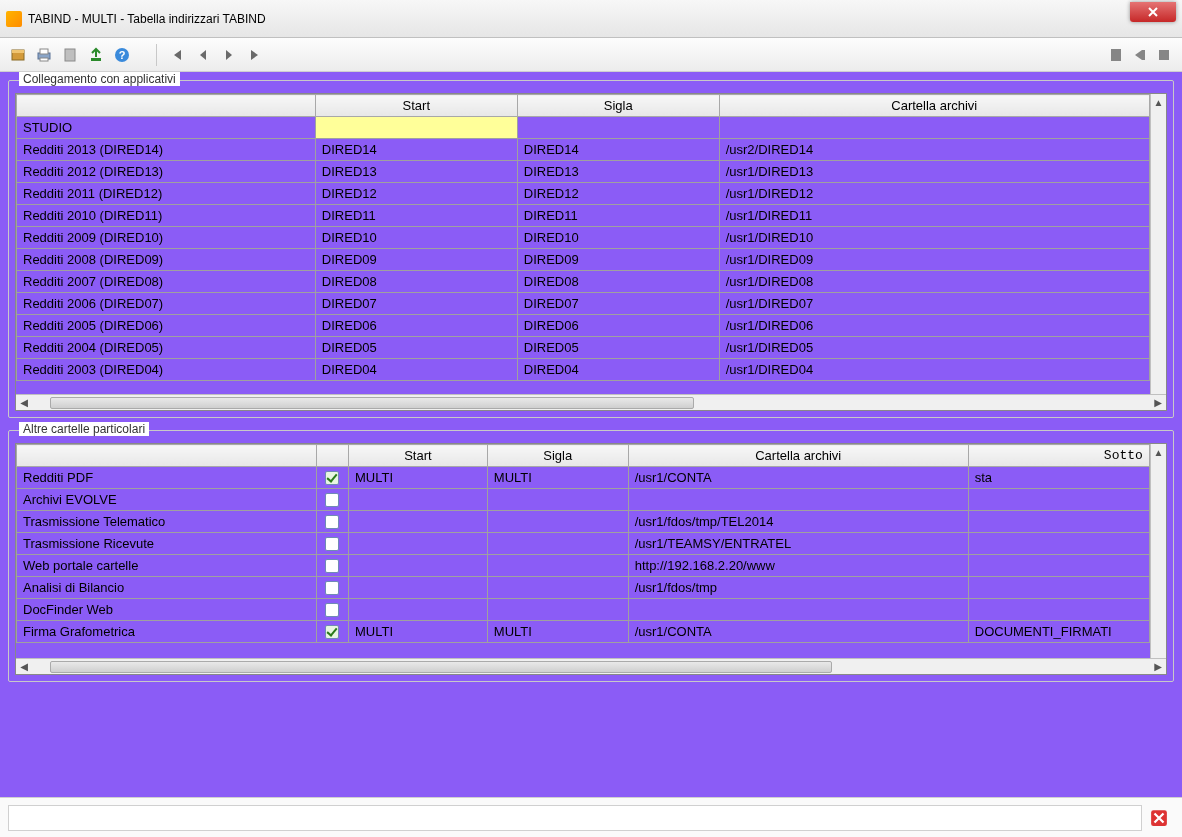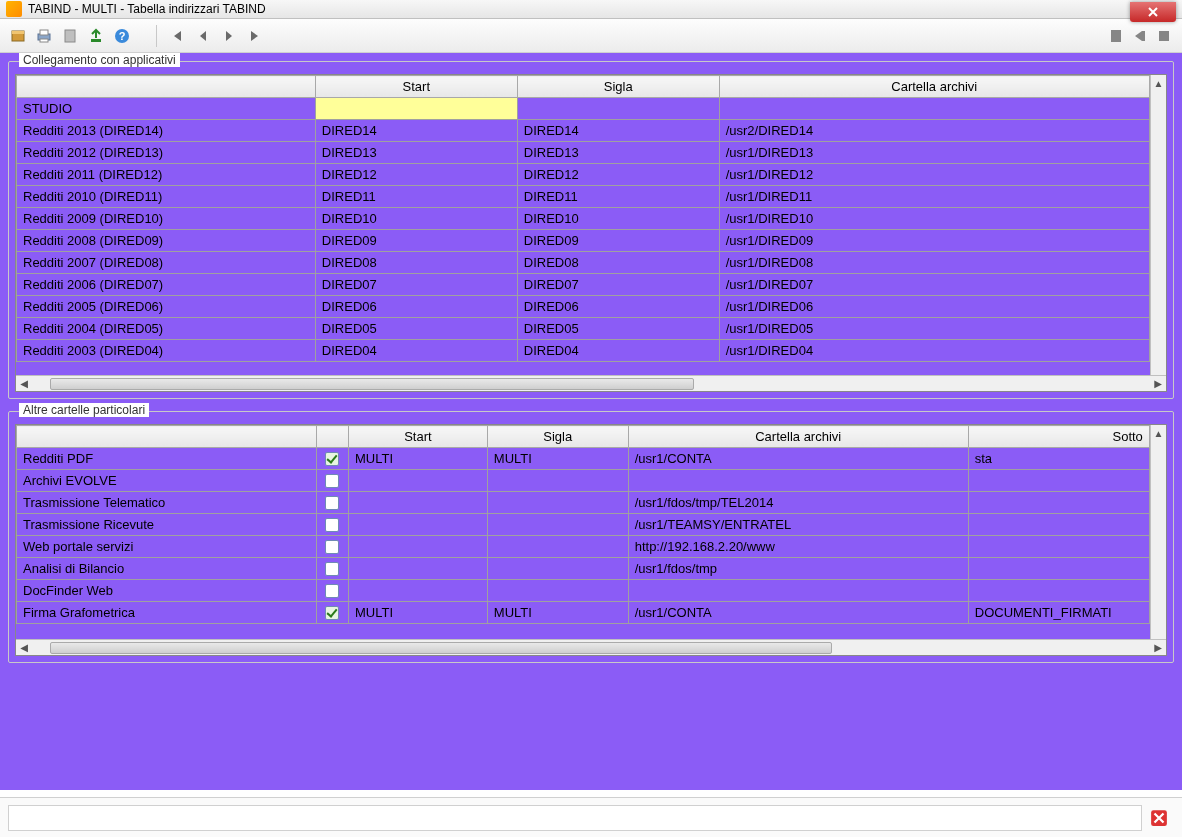--- a/index.html
+++ b/index.html
@@ -6,21 +6,21 @@
   body {
     font-family: "Segoe UI", Tahoma, Arial, sans-serif;
     font-size: 13px;
     background: #fff;
     width: 1182px;
     height: 837px;
     overflow: hidden;
   }
   
   .titlebar {
-    height: 19px;
+    height: 38px;
     background: linear-gradient(to bottom, #f7f7f7, #e6e6e6);
     border-bottom: 1px solid #c0c0c0;
     display: flex;
     align-items: center;
     padding-left: 6px;
     position: relative;
   }
   .titlebar-icon {
     width: 16px; height: 16px;
     background: linear-gradient(135deg,#ffb400,#ff8c00);
@@ -440,21 +440,21 @@
               <col class="col-t2-5">
               <col class="col-t2-sb">
           </colgroup>
           <thead>
             <tr>
               <th></th>
               <th></th>
               <th>Start</th>
               <th>Sigla</th>
               <th>Cartella archivi</th>
-              <th style="text-align:right;">Sotto</th>
+              <th style="text-align:right;font-family:Liberation Mono, monospace;">Sotto</th>
               <th style="padding:0;"></th>
             </tr>
           </thead>
           <tbody id="t2-body">
               <tr>
                 <td>Redditi PDF</td>
                 <td class="checkbox-cell"><span class="cb checked"></span></td>
                 <td>MULTI</td>
                 <td>MULTI</td>
                 <td>/usr1/CONTA</td>
@@ -482,21 +482,21 @@
               <tr>
                 <td>Trasmissione Ricevute</td>
                 <td class="checkbox-cell"><span class="cb"></span></td>
                 <td></td>
                 <td></td>
                 <td>/usr1/TEAMSY/ENTRATEL</td>
                 <td></td>
                 <td style="padding: 0px; border-left: none; border-right: none;"></td>
               </tr>
               <tr>
-                <td>Web portale servizi</td>
+                <td>Web portale cartelle</td>
                 <td class="checkbox-cell"><span class="cb"></span></td>
                 <td></td>
                 <td></td>
                 <td>http://192.168.2.20/www</td>
                 <td></td>
                 <td style="padding: 0px; border-left: none; border-right: none;"></td>
               </tr>
               <tr>
                 <td>Analisi di Bilancio</td>
                 <td class="checkbox-cell"><span class="cb"></span></td>

